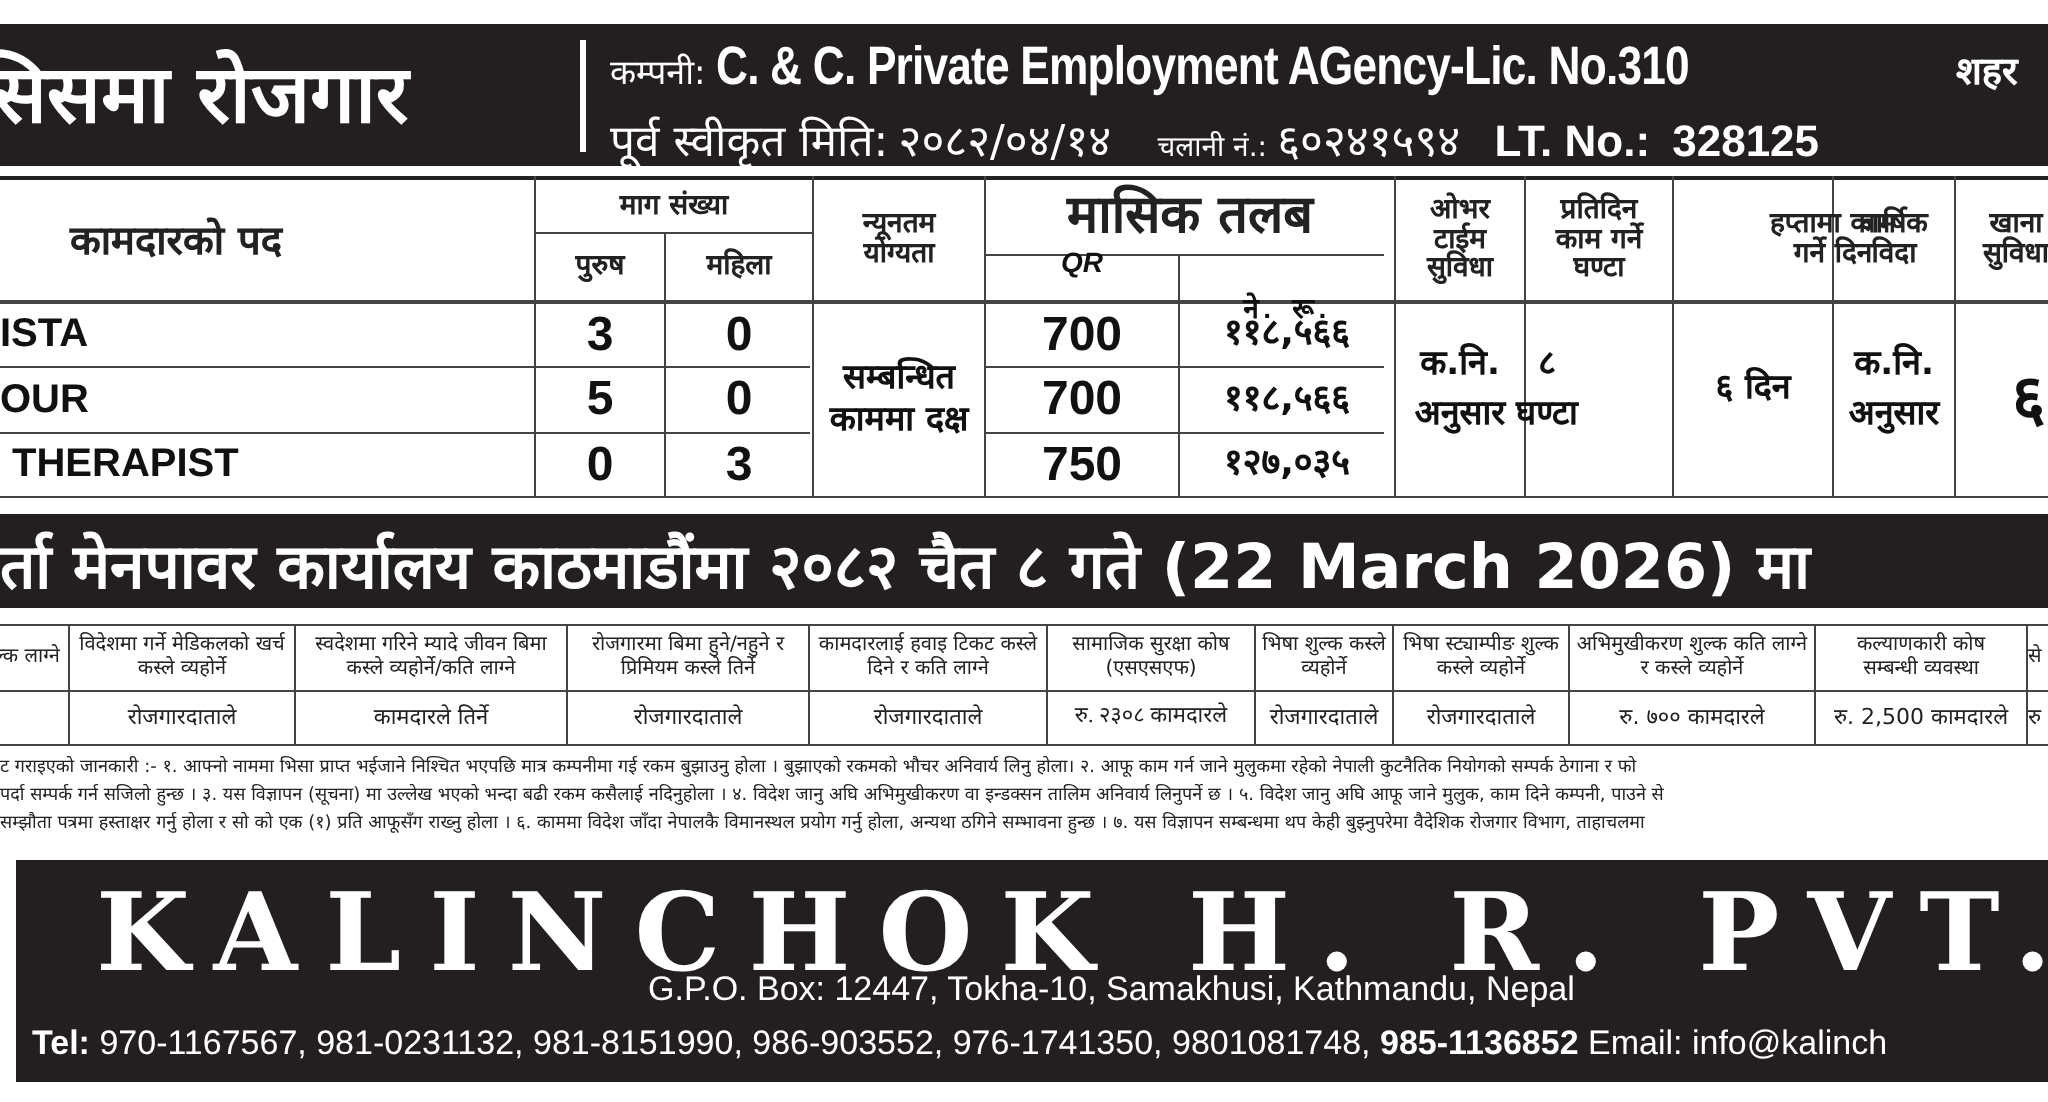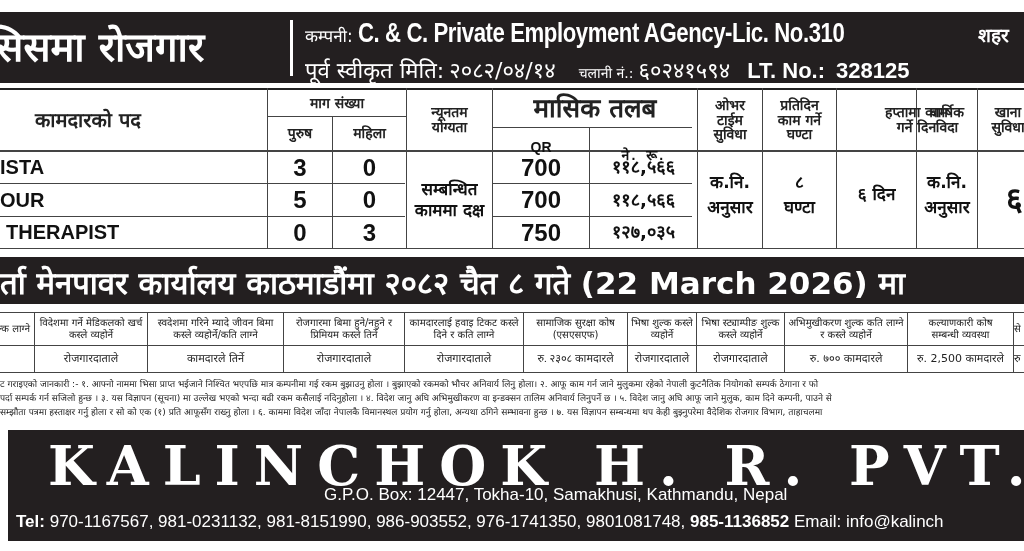--- a/index.html
+++ b/index.html
@@ -124,21 +124,21 @@
   <div class="grid-line" style="left:836px;top:88px;width:1px;height:161px;"></div>
   <div class="grid-line" style="left:916px;top:88px;width:1px;height:161px;"></div>
   <div class="grid-line" style="left:977px;top:88px;width:1px;height:161px;"></div>
 
   <div class="cell hdr" style="left:0;top:90px;width:267px;height:60px;justify-content:flex-start;padding-left:24px;font-size:20px;margin-left:11px;">कामदारको पद</div>
   <div class="cell hdr" style="left:268px;top:90px;width:138px;height:26px;">माग संख्या</div>
   <div class="cell hdr" style="left:268px;top:117px;width:64px;height:33px;">पुरुष</div>
   <div class="cell hdr" style="left:333px;top:117px;width:73px;height:33px;">महिला</div>
   <div class="cell hdr" style="left:407px;top:90px;width:85px;height:60px;padding:0 12px;">न्यूनतम योग्यता</div>
   <div class="cell hdr-big" style="left:493px;top:90px;width:204px;height:37px;">मासिक तलब</div>
-  <div class="cell hdr-sub" style="left:493px;top:136px;width:96px;height:22px;font-family:'Liberation Sans',sans-serif;">QR</div>
+  <div class="cell hdr-sub" style="left:493px;top:120px;width:96px;height:22px;font-family:'Liberation Sans',sans-serif;font-style:italic;">QR</div>
   <div class="cell hdr-sub" style="left:590px;top:145px;width:107px;height:22px;font-family:Liberation Mono, monospace;">ने. रू.</div>
   <div class="cell hdr" style="left:698px;top:90px;width:64px;height:60px;padding:0 8px;">ओभर टाईम सुविधा</div>
   <div class="cell hdr" style="left:763px;top:90px;width:73px;height:60px;padding:0 6px;">प्रतिदिन काम गर्ने घण्टा</div>
   <div class="cell hdr" style="left:837px;top:90px;width:79px;height:60px;padding:0 6px;margin-left:40px;">हप्तामा काम गर्ने दिन</div>
   <div class="cell hdr" style="left:917px;top:90px;width:60px;height:60px;padding:0 10px;">वार्षिक विदा</div>
   <div class="cell hdr" style="left:978px;top:90px;width:60px;height:60px;padding:0 10px;justify-content:flex-start;">खाना सुविधा</div>
 
   <div class="cell pos" style="left:0;top:152px;width:267px;height:31px;">ISTA</div>
   <div class="cell num" style="left:268px;top:152px;width:64px;height:31px;">3</div>
   <div class="cell num" style="left:333px;top:152px;width:73px;height:31px;">0</div>
@@ -152,21 +152,21 @@
   <div class="cell npr" style="left:590px;top:184px;width:107px;height:32px;">११८,५६६</div>
 
   <div class="cell pos" style="left:0;top:217px;width:267px;height:31px;padding-left:6px;">THERAPIST</div>
   <div class="cell num" style="left:268px;top:217px;width:64px;height:31px;">0</div>
   <div class="cell num" style="left:333px;top:217px;width:73px;height:31px;">3</div>
   <div class="cell num" style="left:493px;top:217px;width:96px;height:31px;">750</div>
   <div class="cell npr" style="left:590px;top:217px;width:107px;height:31px;">१२७,०३५</div>
 
   <div class="cell dev-bold" style="left:407px;top:160px;width:85px;height:80px;padding:0 4px;line-height:1.25;">सम्बन्धित काममा दक्ष</div>
   <div class="cell dev-bold" style="left:698px;top:165px;width:64px;height:60px;padding:0 2px;line-height:1.5;">क.नि. अनुसार</div>
-  <div class="cell dev-bold" style="left:763px;top:165px;width:73px;height:60px;padding:0 14px;line-height:1.5;">८ घण्टा</div>
+  <div class="cell dev-bold" style="left:737px;top:165px;width:73px;height:60px;padding:0 14px;line-height:1.5;">८ घण्टा</div>
   <div class="cell dev-bold" style="left:837px;top:165px;width:79px;height:60px;padding:0 18px;line-height:1.5;">६ दिन</div>
   <div class="cell dev-bold" style="left:917px;top:165px;width:60px;height:60px;padding:0 1px;line-height:1.5;">क.नि. अनुसार</div>
   <div class="cell food-cut" style="left:1006px;top:180px;width:30px;height:40px;">६</div>
 </div>
 
 <div class="mid-band">
   <span class="dev">र्ता मेनपावर कार्यालय काठमाडौंमा २०८२ चैत ८ गते (22 March 2026) मा</span>
 </div>
 
 <div>

